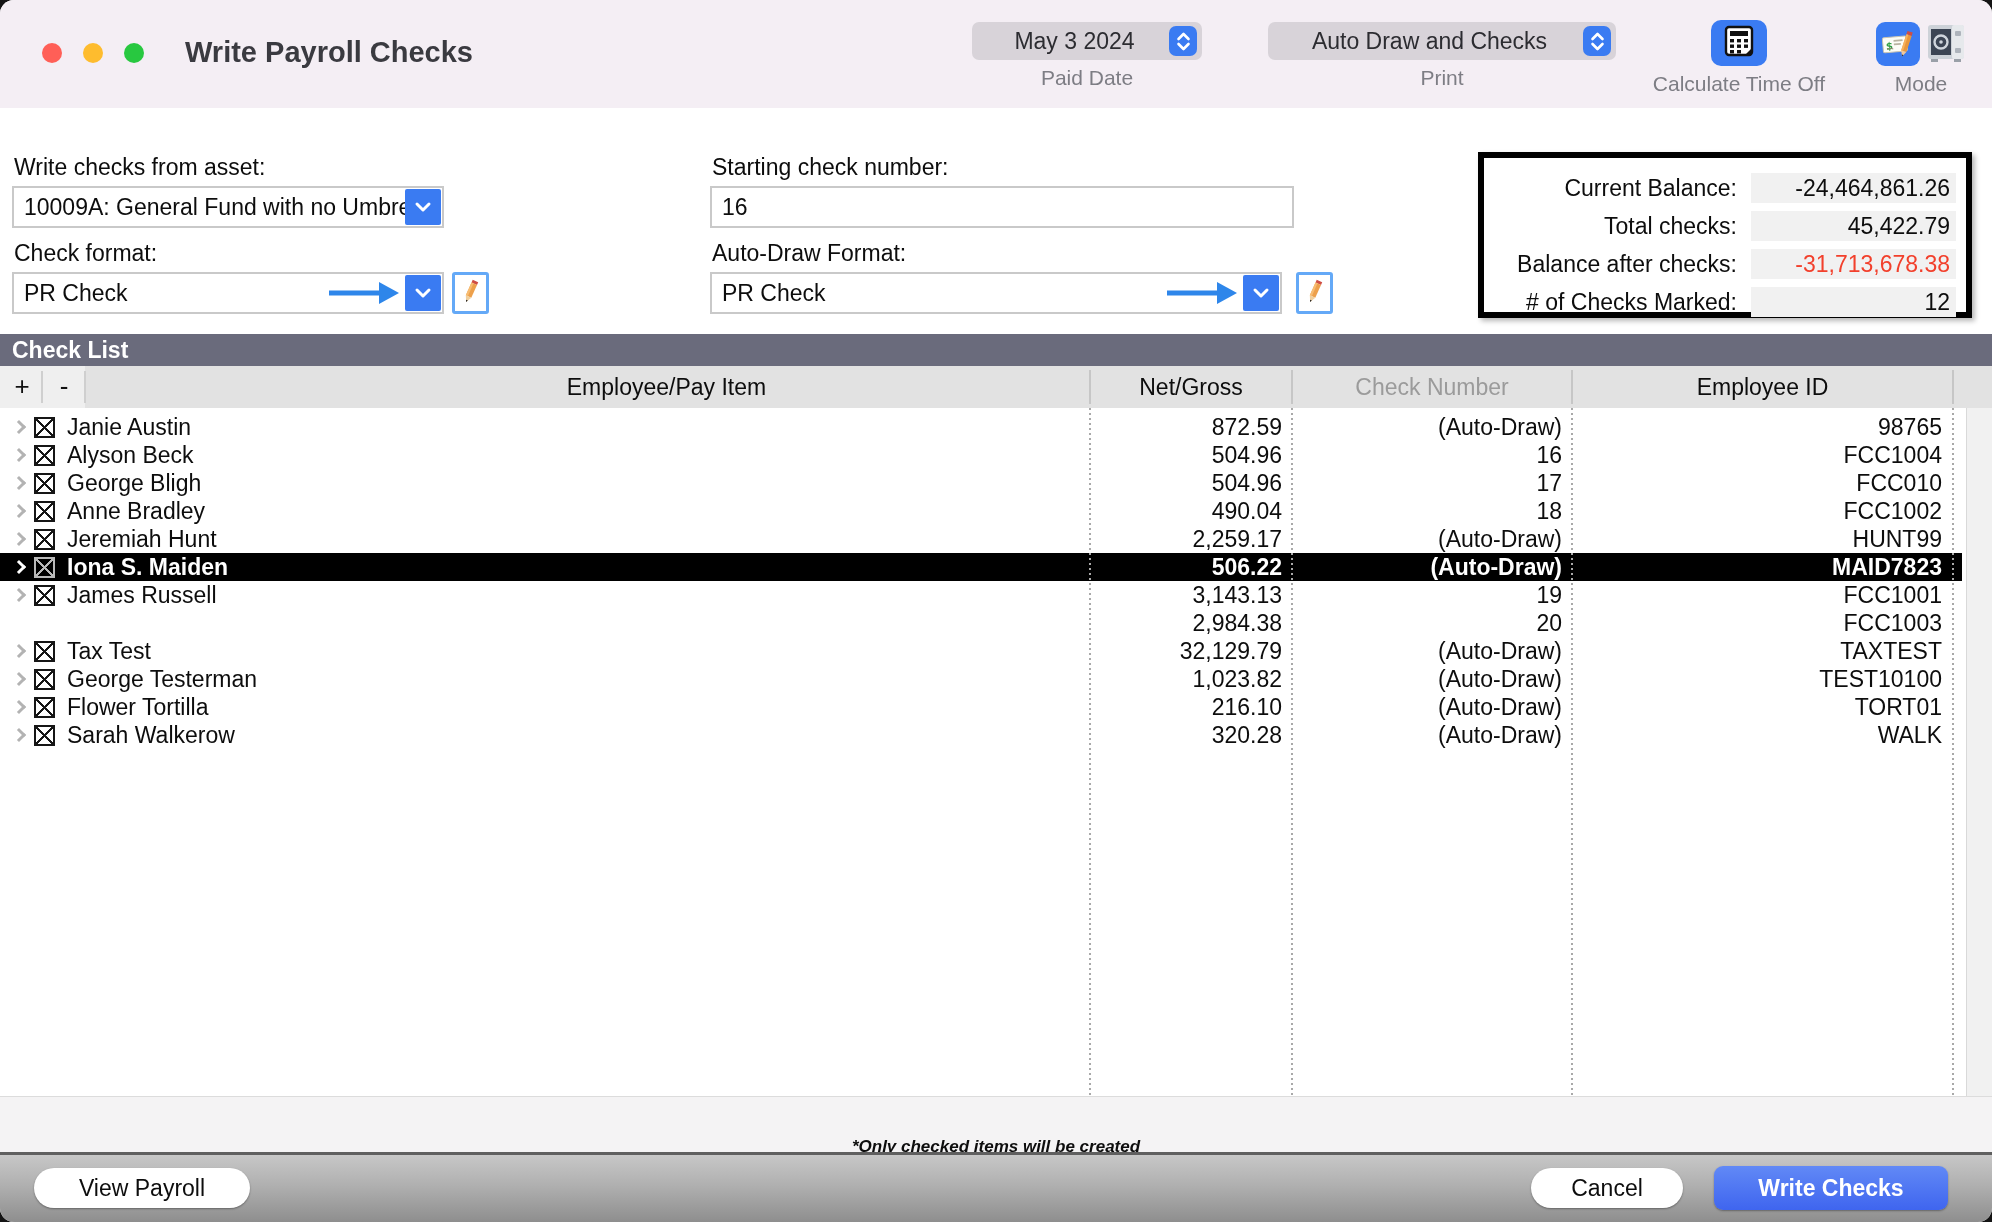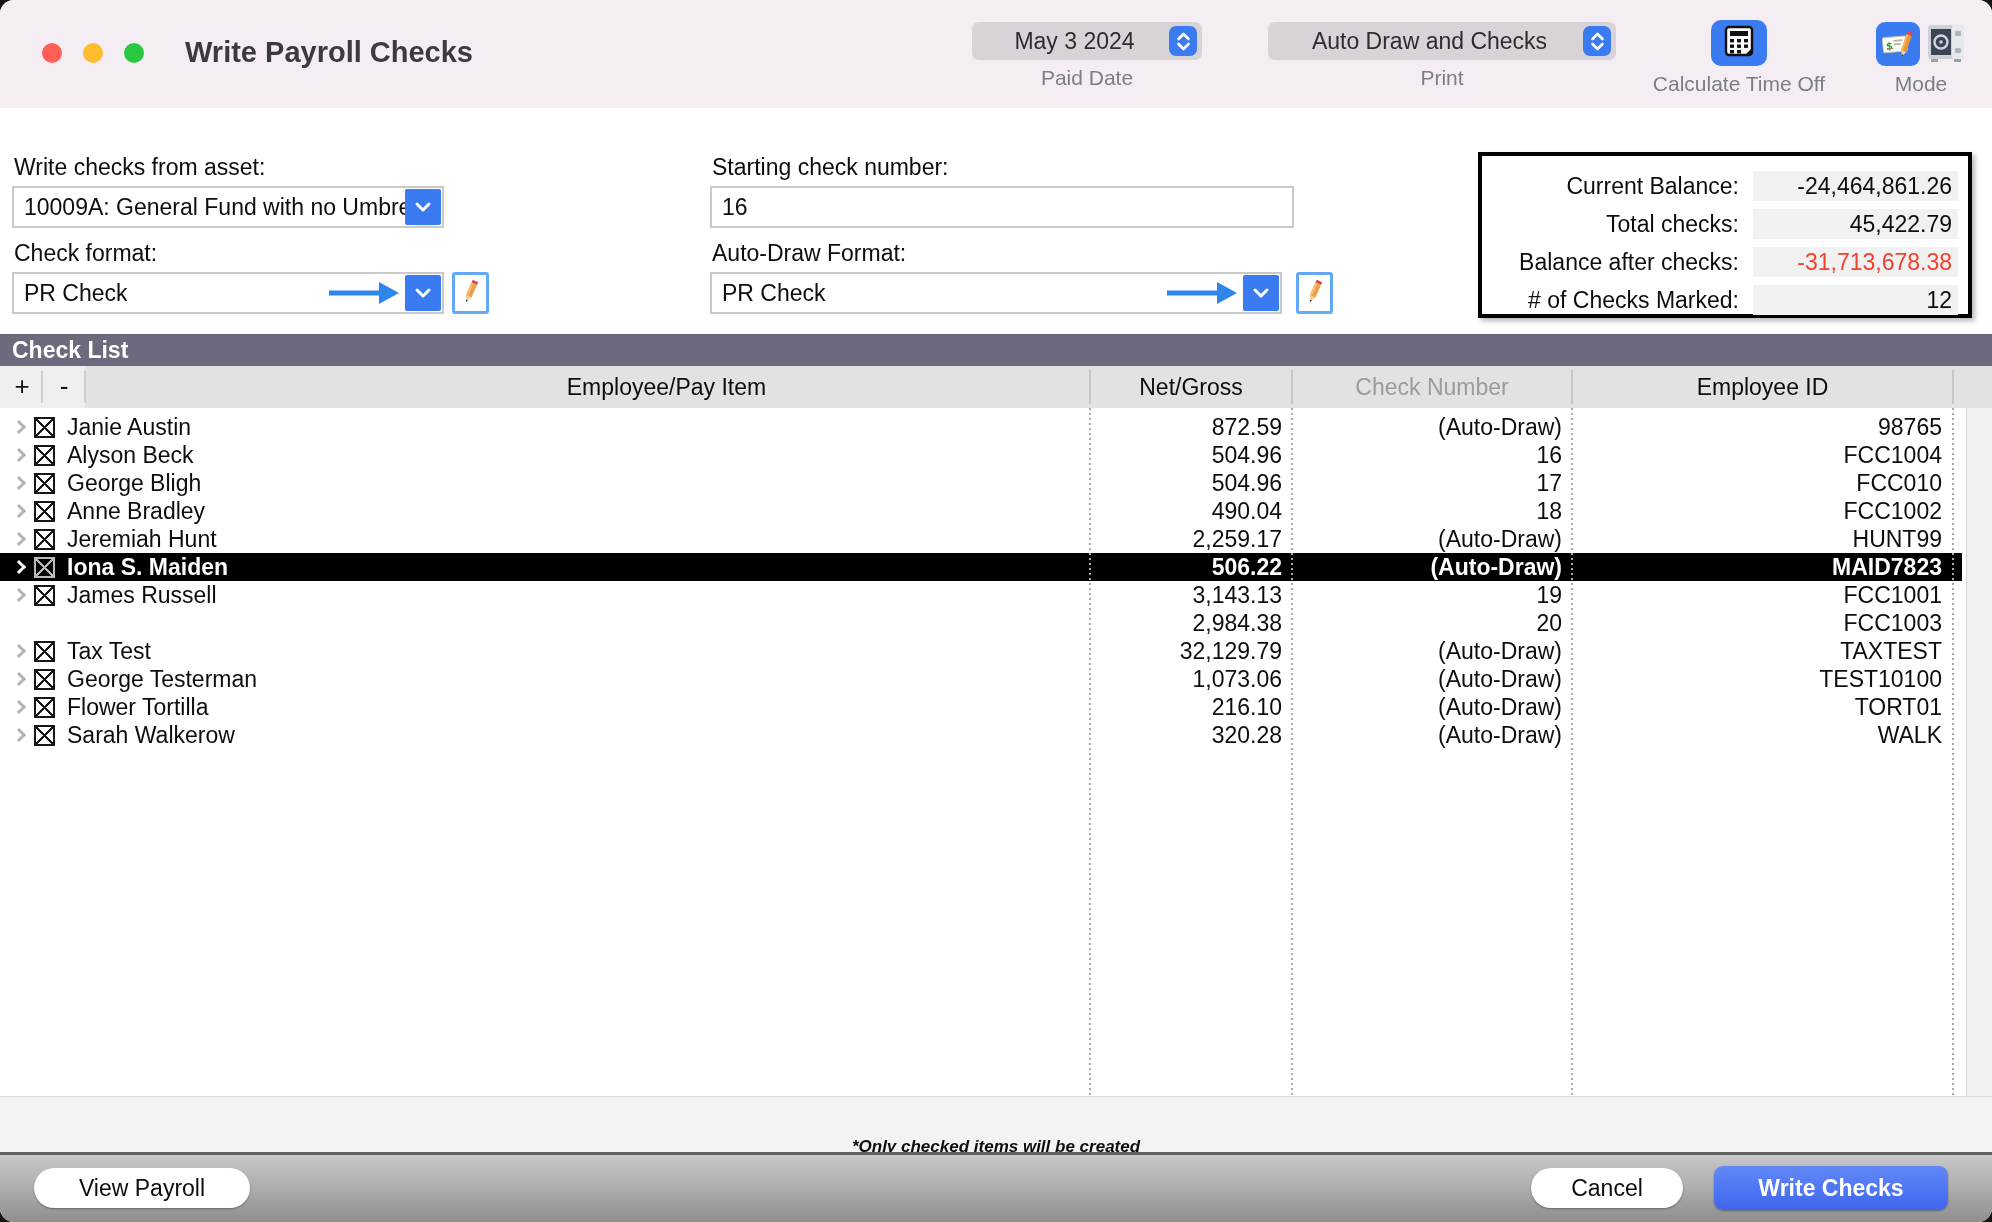--- a/index.html
+++ b/index.html
@@ -32,21 +32,21 @@
   
   #setup-area { position:absolute; left:0; top:140px; width:100%; height:194px; background:#fff; }
   .fld-label { position:absolute; font-size:23px; color:#0d0d0d; }
   .combo { position:absolute; height:42px; background:#fff; border:2px solid #c9c9c9; display:flex; align-items:center; }
   .combo-text { flex:1; font-size:23px; color:#0d0d0d; padding-left:10px; white-space:nowrap; overflow:hidden; }
   .chev-btn { width:36px; height:36px; margin-right:1px; background:#3a7bf2; border-radius:2px; display:flex; align-items:center; justify-content:center; flex:0 0 auto; }
   .arrow-ind { flex:0 0 auto; margin-right:4px; display:flex; align-items:center; }
   .txt-input { position:absolute; height:42px; border:2px solid #c9c9c9; background:#fff; font-size:23px; color:#0d0d0d; padding-left:10px; font-family:inherit; }
   .pencil-btn { position:absolute; width:37px; height:42px; background:#fff; border:3px solid #64a9f7; border-radius:3px; display:flex; align-items:center; justify-content:center; }
 
-  #balance-box { position:absolute; left:1478px; top:12px; width:494px; height:166px; border:4px solid #000000; background:#fff; box-shadow:3px 3px 5px rgba(0,0,0,.28); padding:12px 10px 0 10px; }
+  #balance-box { position:absolute; left:1478px; top:12px; width:494px; height:166px; border:6px solid #000000; background:#fff; box-shadow:3px 3px 5px rgba(0,0,0,.28); padding:12px 10px 0 10px; }
   .sum-row { display:flex; align-items:center; justify-content:flex-end; height:36px; margin-bottom:2px; }
   .sum-label { font-size:23px; color:#0d0d0d; margin-right:14px; white-space:nowrap; }
   .sum-value { width:205px; height:30px; background:#f1f1f1; font-size:23px; color:#0d0d0d; text-align:right; line-height:30px; padding-right:6px; }
   .sum-value.red { color:#f2402c; }
 
   
   #list-header { position:absolute; left:0; top:366px; width:100%; height:42px; background:#e2e2e2; }
   #pm-strip { position:absolute; left:0; top:0; width:85px; height:42px; background:#efefef; }
   .pm-btn { position:absolute; top:0; width:40px; height:42px; font-size:26px; color:#111; text-align:center; line-height:40px; }
   #btn-add { left:2px; } #btn-remove { left:44px; }
@@ -387,21 +387,21 @@
           <div class="cell cell-net">32,129.79</div>
           <div class="cell cell-chk">(Auto-Draw)</div>
           <div class="cell cell-id">TAXTEST</div>
         </div>
         <div class="row">
           <div class="cell cell-name">
             <span class="disc"></span>
             <span class="cbx"></span>
             <span class="nm">George Testerman</span>
           </div>
-          <div class="cell cell-net">1,073.06</div>
+          <div class="cell cell-net">1,023.82</div>
           <div class="cell cell-chk">(Auto-Draw)</div>
           <div class="cell cell-id">TEST10100</div>
         </div>
         <div class="row">
           <div class="cell cell-name">
             <span class="disc"></span>
             <span class="cbx"></span>
             <span class="nm">Flower Tortilla</span>
           </div>
           <div class="cell cell-net">216.10</div>

